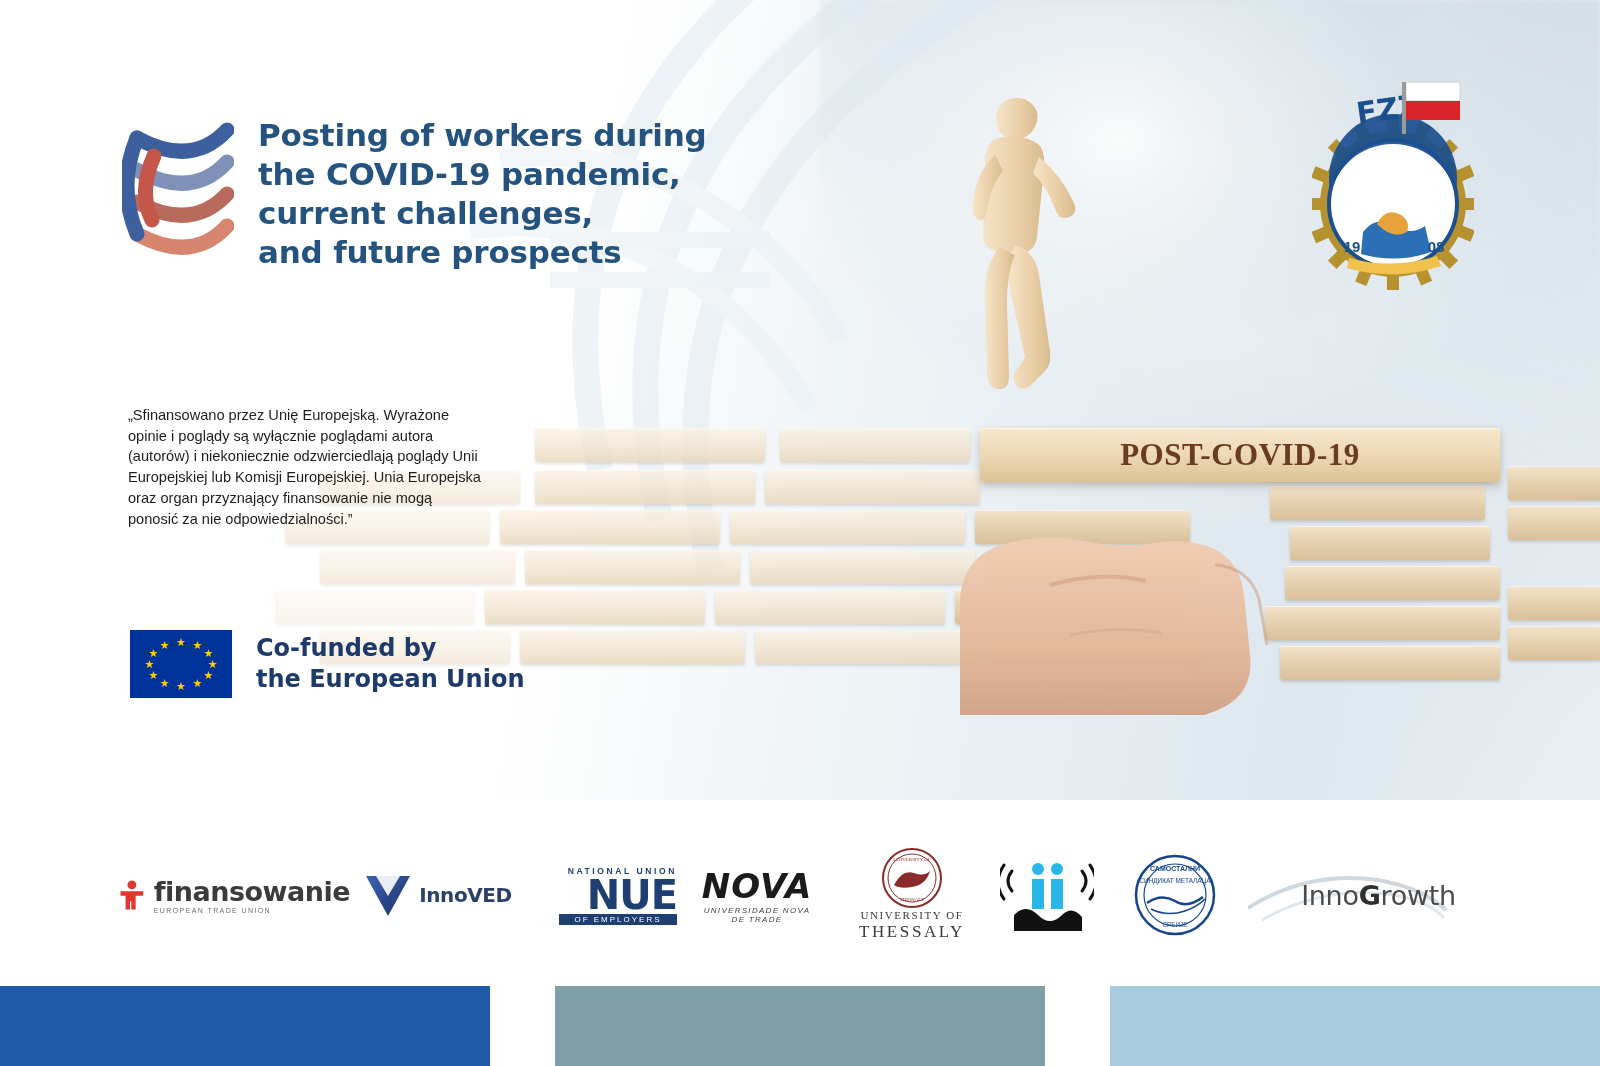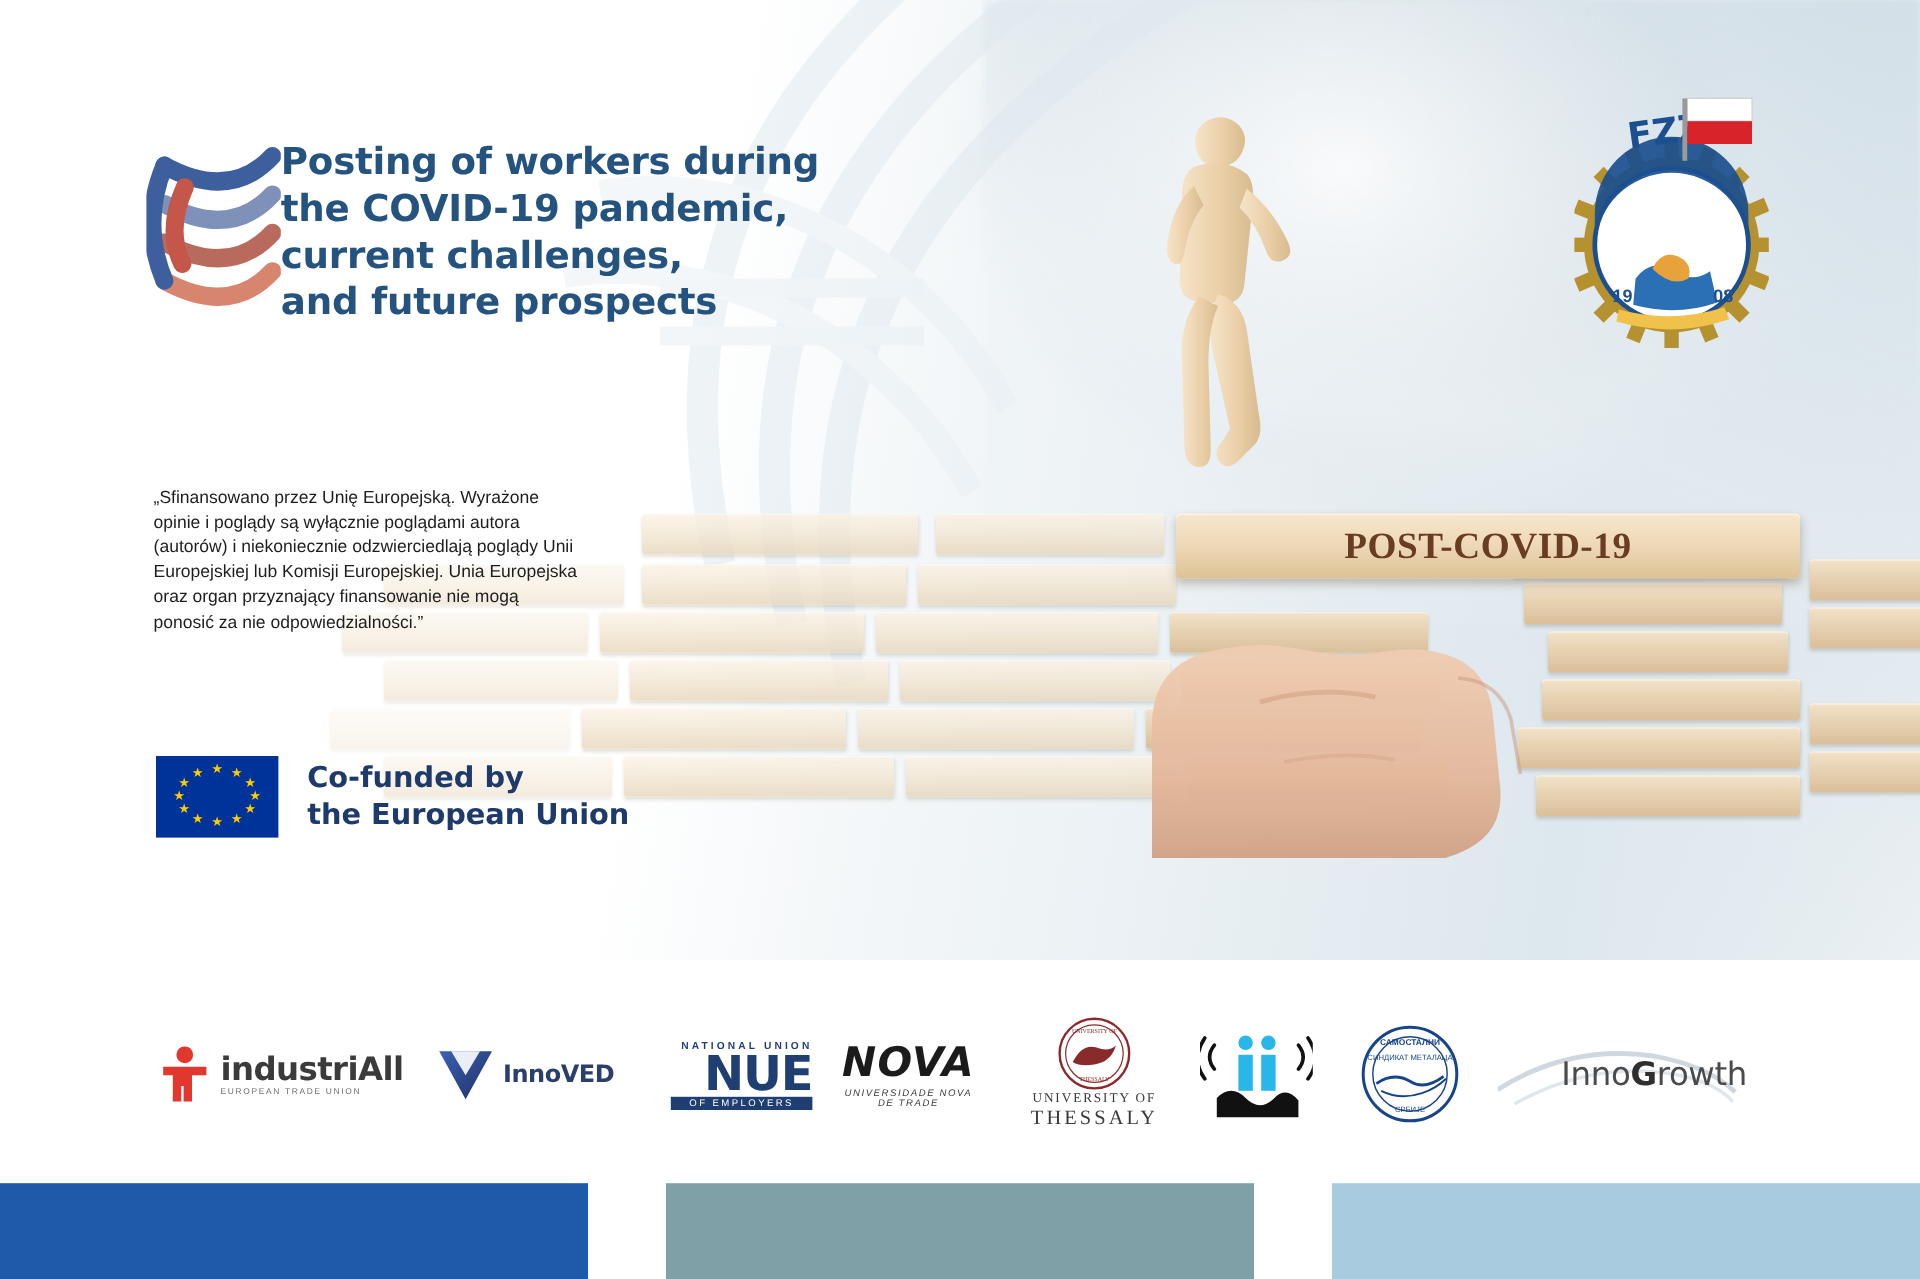--- a/index.html
+++ b/index.html
@@ -98,20 +98,21 @@
     left: 930px; bottom: 85px;
     width: 430px; height: 250px;
   }
 
   
   .title-wrap {
     position: absolute;
     left: 122px; top: 108px;
     display: flex;
     align-items: flex-start;
+    gap: 24px;
     justify-content: flex-end;
   }
   .ribbon-logo { width: 112px; height: 190px; flex: none; }
   .title-text {
     font-family: "DejaVu Sans", sans-serif;
     font-weight: bold;
     font-size: 31px;
     line-height: 1.26;
     color: #25537f;
     letter-spacing: -.2px;
@@ -404,21 +405,21 @@
   </svg>
 
   <div class="logos">
 
     <div class="logo-cell" style="width:232px;">
       <svg width="44" height="48" viewBox="0 0 44 48">
         <circle cx="22" cy="8" r="7" fill="#e2372f"></circle>
         <path d="M4 18 h36 v7 h-12 v22 h-7 v-13 h-2 v13 h-7 v-22 h-8 z" fill="#e2372f"></path>
       </svg>
       <div style="margin-left:8px;">
-        <div class="ia-text">industriAll</div>
+        <div class="ia-text">finansowanie</div>
         <div class="ia-sub">EUROPEAN TRADE UNION</div>
       </div>
     </div>
 
     <div class="logo-cell" style="width:175px;">
       <svg width="50" height="54" viewBox="0 0 50 54">
         <defs>
             <linearGradient id="ivg" x1="0" y1="0" x2="1" y2="1">
           <stop offset="0%" stop-color="#3c62b5"></stop>
               <stop offset="100%" stop-color="#1d2f63"></stop>

